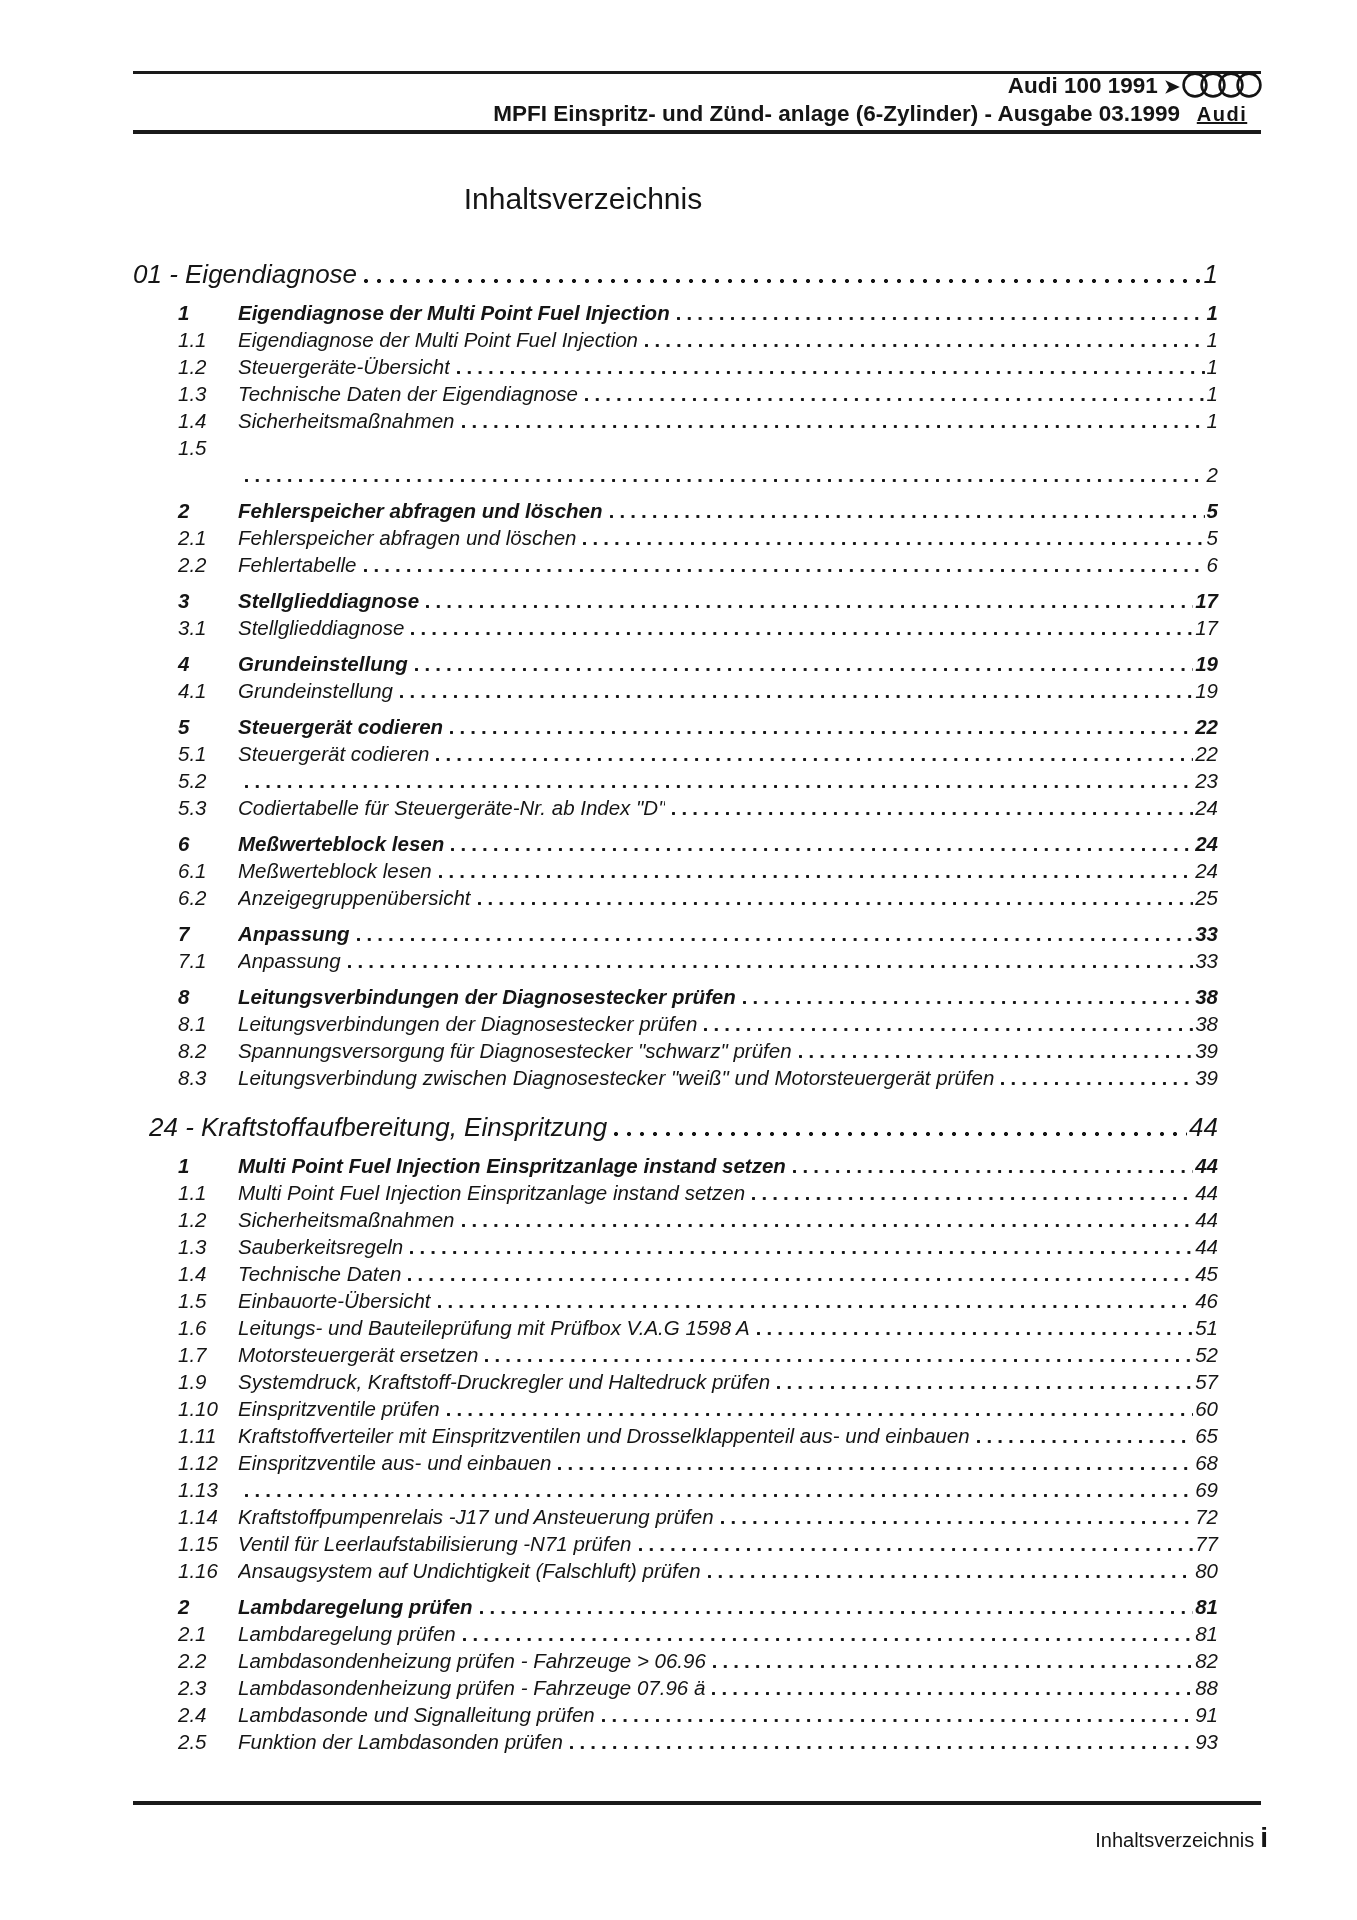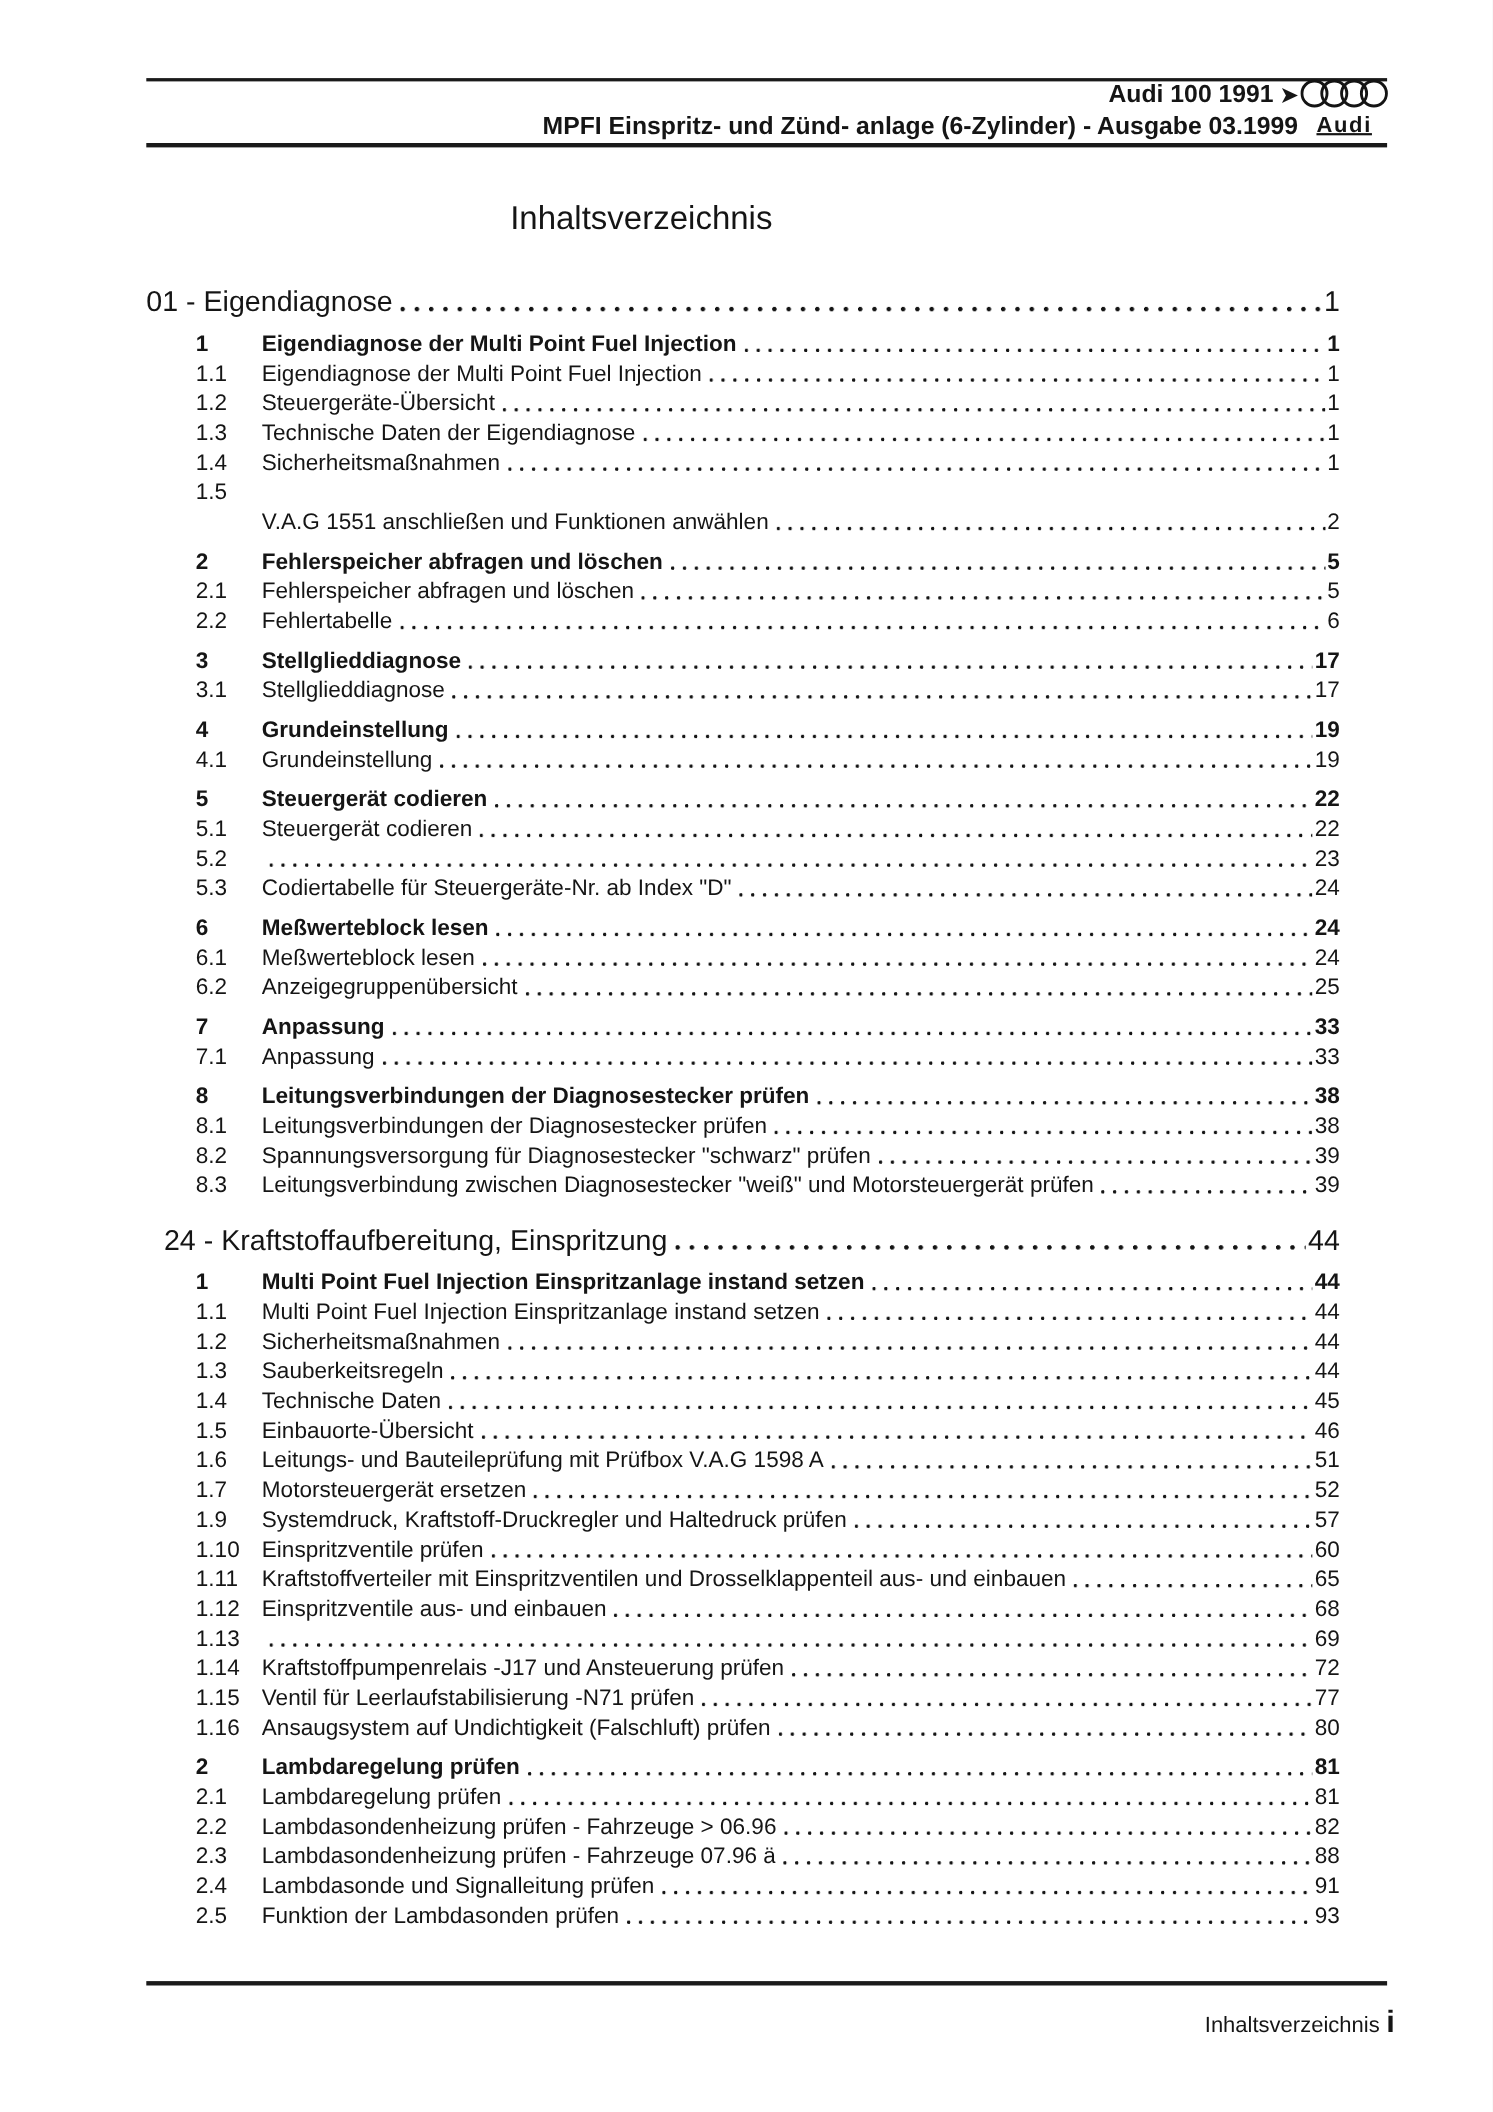--- a/index.html
+++ b/index.html
@@ -31,21 +31,21 @@
   .title {
     position:absolute; top:182px; left:133px; width:900px;
     margin:0; text-align:center;
     font-size:30px; font-weight:400;
   }
 
   .toc {
     position:absolute; top:258px; left:133px; width:1085px;
     font-size:20.5px;
   }
-  .row { display:flex; align-items:flex-start; line-height:27px; }
+  .row { display:flex; align-items:flex-start; line-height:27px;font-style:italic; }
   .row .txt { white-space:nowrap; overflow:hidden; }
   .chapter { font-size:26px; line-height:32px; margin-bottom:6px; }
   .chapter.ch-gap { margin-top:20px;margin-left:16px; }
   .entry { padding-left:45px; }
   .entry .num { flex:0 0 60px; }
   .entry.major { font-weight:700; margin-top:9px; }
   .entry.cont { font-weight:400; }
   .leader {
     flex:1 1 auto; min-width:26px; align-self:stretch;
     margin:0 2px 0 7px;
@@ -131,21 +131,20 @@
         <span class="num">1.4</span>
         <span class="txt">Sicherheitsmaßnahmen</span>
         <span class="leader"></span>
         <span class="pg">1</span>
       </div>
       <div class="row entry">
         <span class="num">1.5</span>
       </div>
       <div class="row entry cont">
         <span class="num"></span>
-        <span class="txt">V.A.G 1551 anschließen und Funktionen anwählen</span>
         <span class="leader"></span>
         <span class="pg">2</span>
       </div>
       <div class="row entry major">
         <span class="num">2</span>
         <span class="txt">Fehlerspeicher abfragen und löschen</span>
         <span class="leader"></span>
         <span class="pg">5</span>
       </div>
       <div class="row entry">

